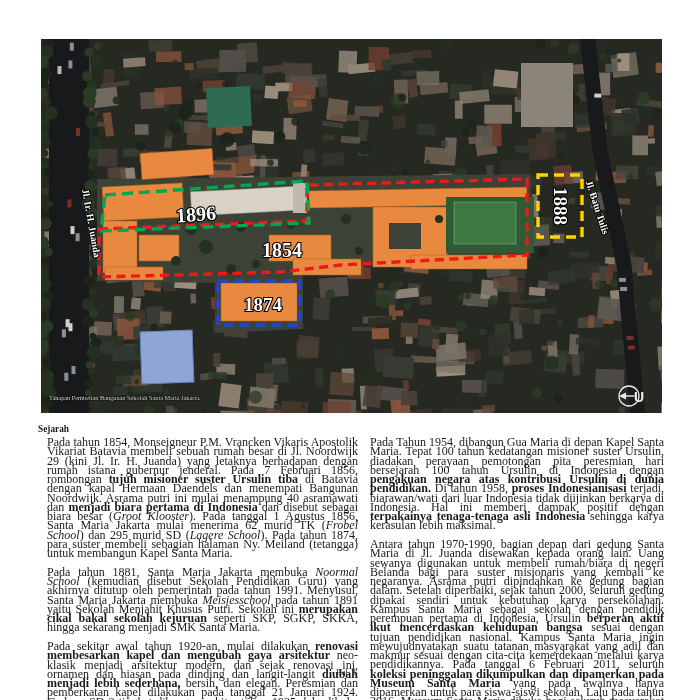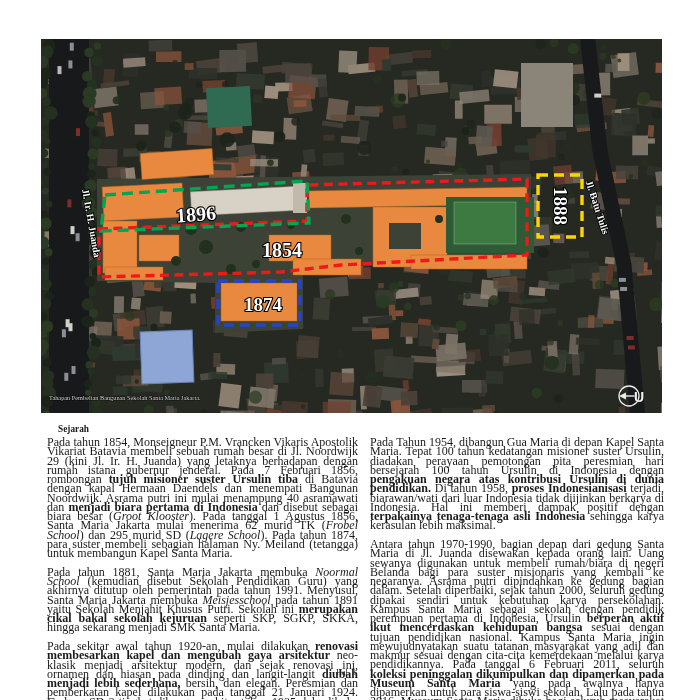--- a/index.html
+++ b/index.html
@@ -37,21 +37,21 @@
     stroke:#000;stroke-width:1.8;paint-order:stroke;text-anchor:middle;font-size:10px;}
   .map-caption{font-family:"Liberation Serif",serif;font-size:6.3px;fill:#dcdcdc;
     stroke:#000;stroke-width:.7;paint-order:stroke;}
   .north text{font-family:"Liberation Sans",sans-serif;font-weight:bold;font-size:14px;
     fill:#f0f0f0;stroke:#222;stroke-width:.6;paint-order:stroke;}
   .north circle{fill:none;stroke:#ececec;stroke-width:1.3;}
   .north line{stroke:#ececec;stroke-width:1.4;}
   .north polygon{fill:#ececec;}
 
   
-  .heading{position:absolute;left:58px;top:424px;font-size:9.3px;font-weight:bold;}
+  .heading{position:absolute;left:38px;top:424px;font-size:9.3px;font-weight:bold;}
   .col{position:absolute;top:438px;}
   .col.left{left:47px;width:311px;}
   .col.right{left:370px;width:294px;}
   .col p{font-size:12px;line-height:9.25px;text-align:justify;margin:0 0 9.5px 0;}
   .footer{position:absolute;left:0;top:668px;width:692px;text-align:center;font-size:8px;}
 </style>
 </head>
 <body>
 
 <div class="page">

